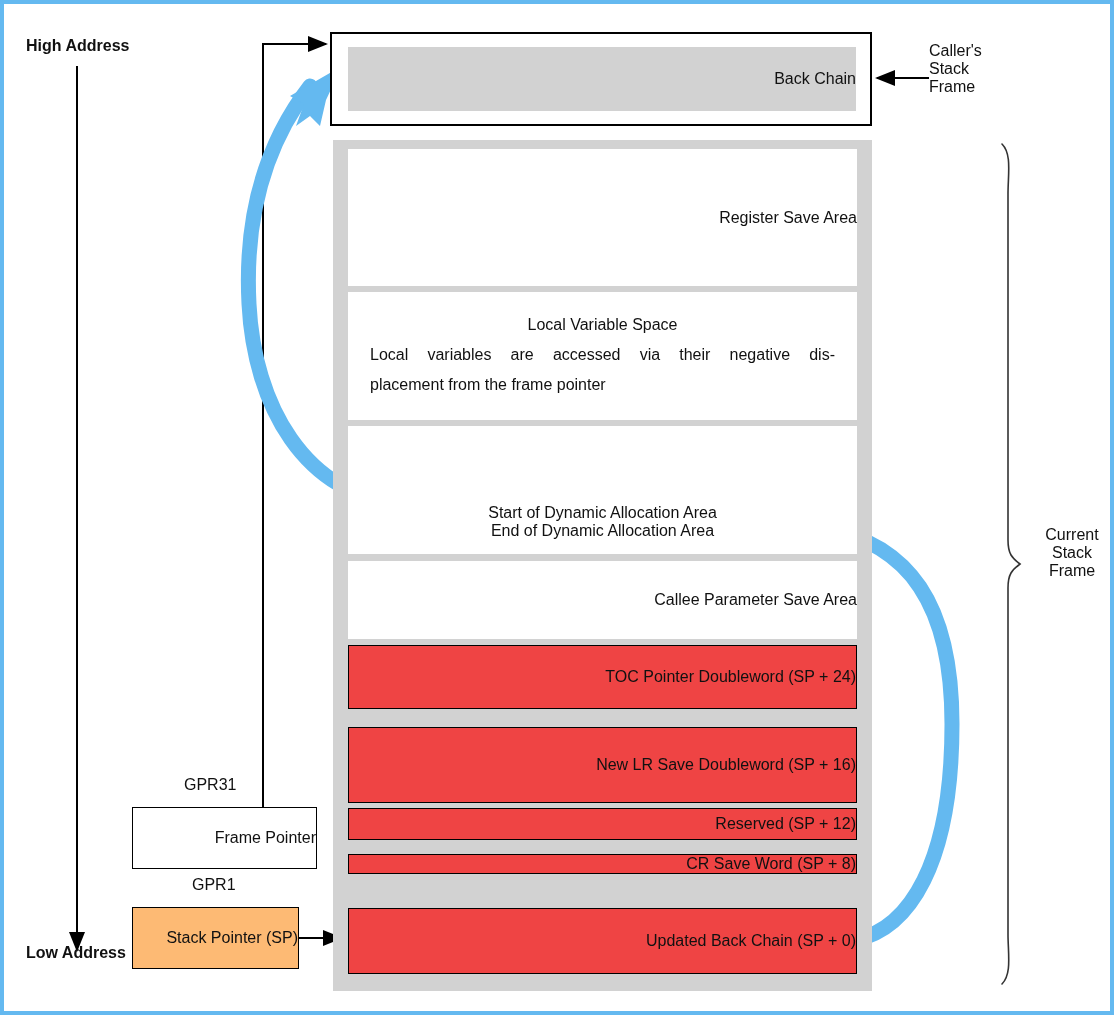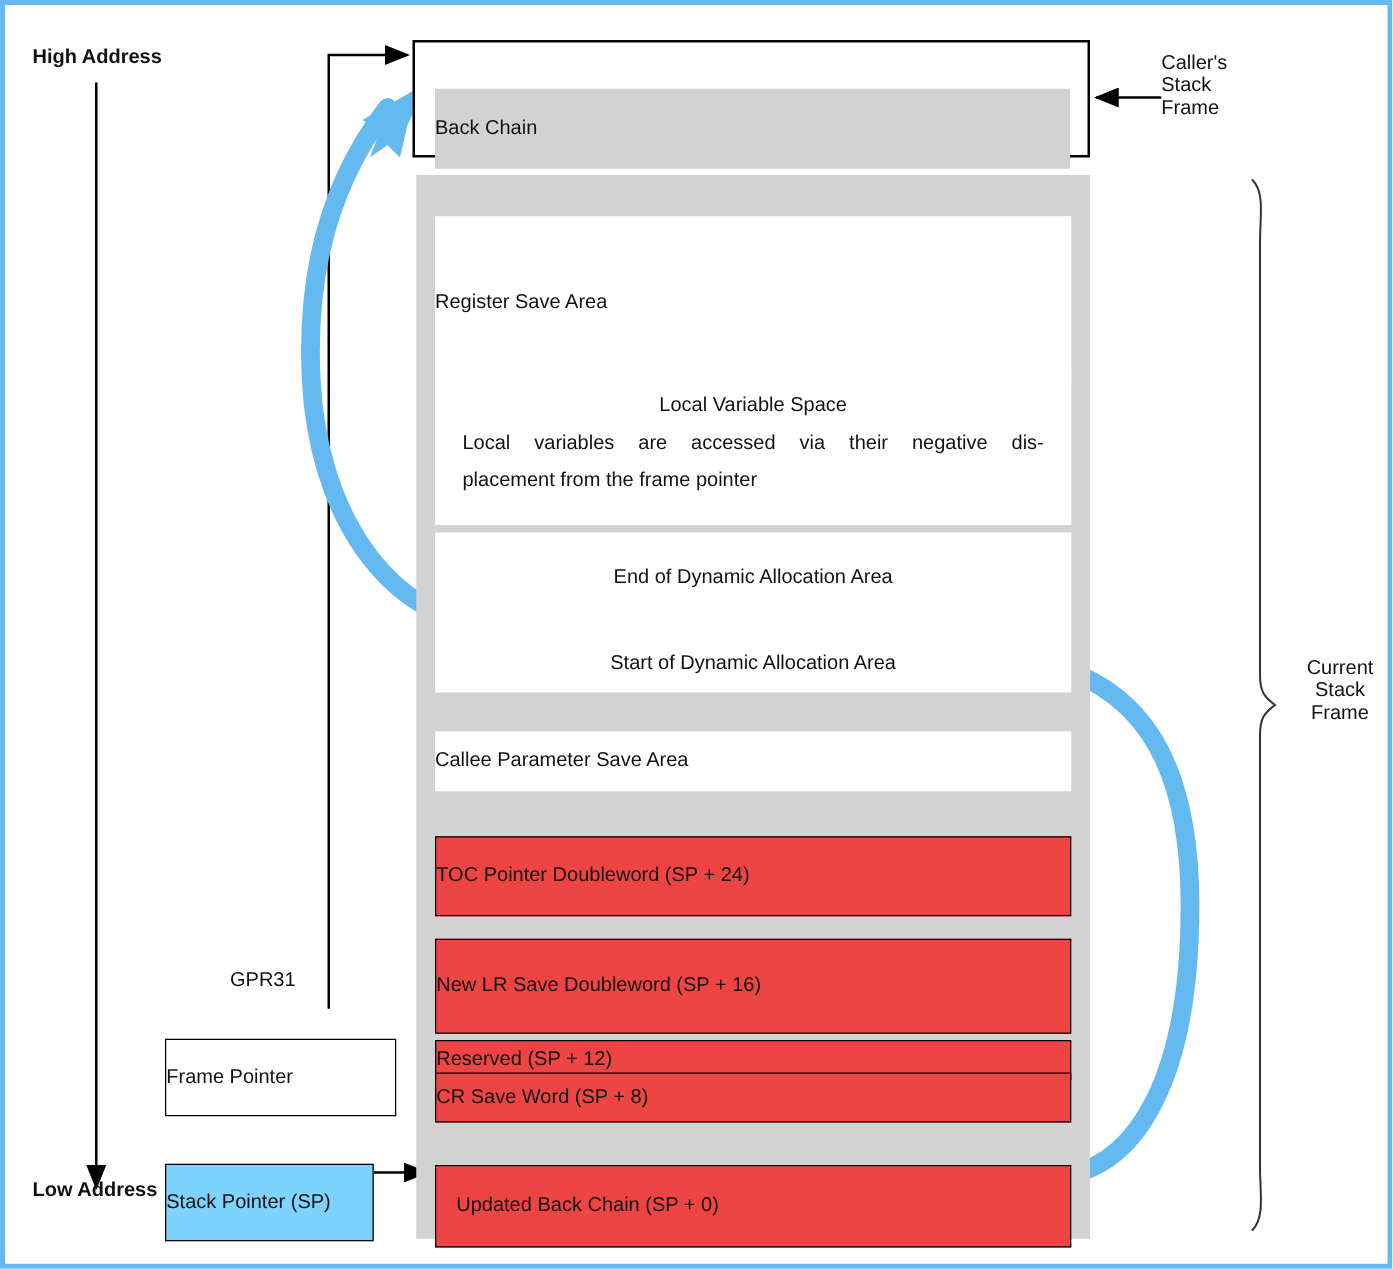--- a/index.html
+++ b/index.html
@@ -1,40 +1,40 @@
 <!DOCTYPE html>
 <html><head>
 <meta charset="utf-8">
 <style>
   html,body{margin:0;padding:0;background:#fff;}
   body{width:1114px;height:1015px;font-family:"Liberation Sans",sans-serif;color:#111;}
   #root{position:relative;width:1114px;height:1015px;box-sizing:border-box;border:4px solid #64b9f0;background:#fff;overflow:hidden;}
   .abs{position:absolute;box-sizing:border-box;}
   .lbl{font-size:16px;color:#111;white-space:pre;}
   .bold{font-weight:bold;}
-  .ctr{display:flex;align-items:center;justify-content:flex-start;text-align:center;margin-top:24px;}
+  .ctr{display:flex;align-items:center;justify-content:flex-end;text-align:center;}
 
   
   #caller-frame{left:326px;top:28px;width:542px;height:94px;border:2px solid #000;background:#fff;}
   #back-chain{left:344px;top:43px;width:508px;height:64px;background:#d2d2d2;}
 
   
   #current-frame{left:329px;top:136px;width:539px;height:851px;background:#d2d2d2;}
 
   .slot{position:absolute;left:15px;width:509px;box-sizing:border-box;}
   .white{background:#fff;}
   .grayb{background:#ef4444;border:1px solid #000;}
 
   .slot-text{font-size:16px;color:#111;text-align:center;}
   .just{font-size:16px;color:#111;text-align:justify;text-align-last:justify;line-height:30px;padding:0 22px;}
   .just2{font-size:16px;color:#111;text-align:left;line-height:30px;padding:0 22px;}
 
   
   #frame-pointer-box{left:128px;top:803px;width:185px;height:62px;border:1px solid #000;background:#fff;}
-  #stack-pointer-box{left:128px;top:903px;width:167px;height:62px;border:1px solid #000;background:#7dd3fc;}
+  #stack-pointer-box{left:128px;top:903px;width:167px;height:62px;border:1px solid #000;background:#fdba74;}
 
   svg{position:absolute;left:0;top:0;pointer-events:none;}
 </style>
 </head>
 <body>
 
 <div id="root">
 
   <svg width="1114" height="1015">
     <defs>
@@ -113,41 +113,41 @@
       <div class="slot-text" style="line-height:30px;">Local Variable Space</div>
       <div class="just">Local variables are accessed via their negative dis-</div>
       <div class="just2">placement from the frame pointer</div>
     </div>
 
     <div class="slot white ctr" style="top:9px;height:137px;">
       <span class="slot-text">Register Save Area</span>
     </div>
 
     <div class="slot white" style="top:286px;height:128px;padding-top:27px;">
+      <div class="slot-text" style="margin-top:51px;">Start of Dynamic Allocation Area</div>
       <div class="slot-text">End of Dynamic Allocation Area</div>
-      <div class="slot-text" style="margin-top:51px;">Start of Dynamic Allocation Area</div>
     </div>
 
-    <div class="slot white ctr" style="top:421px;height:48px;">
+    <div class="slot white ctr" style="top:421px;height:78px;">
       <span class="slot-text">Callee Parameter Save Area</span>
     </div>
 
     <div class="slot grayb ctr" style="top:505px;height:64px;">
       <span class="slot-text">TOC Pointer Doubleword (SP + 24)</span>
     </div>
 
     <div class="slot grayb ctr" style="top:587px;height:76px;">
       <span class="slot-text">New LR Save Doubleword (SP + 16)</span>
     </div>
 
     <div class="slot grayb ctr" style="top:668px;height:32px;">
       <span class="slot-text">Reserved (SP + 12)</span>
     </div>
 
-    <div class="slot grayb ctr" style="top:694px;height:40px;">
+    <div class="slot grayb ctr" style="top:714px;height:20px;">
       <span class="slot-text">CR Save Word (SP + 8)</span>
     </div>
 
     <div class="slot grayb ctr" style="top:768px;height:66px;padding-left:16px;">
       <span class="slot-text">Updated Back Chain (SP + 0)</span>
     </div>
 
   </div>
 </div>
 

